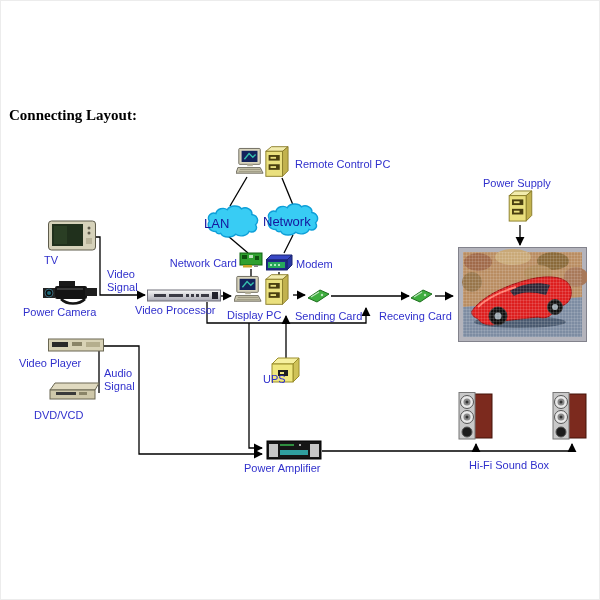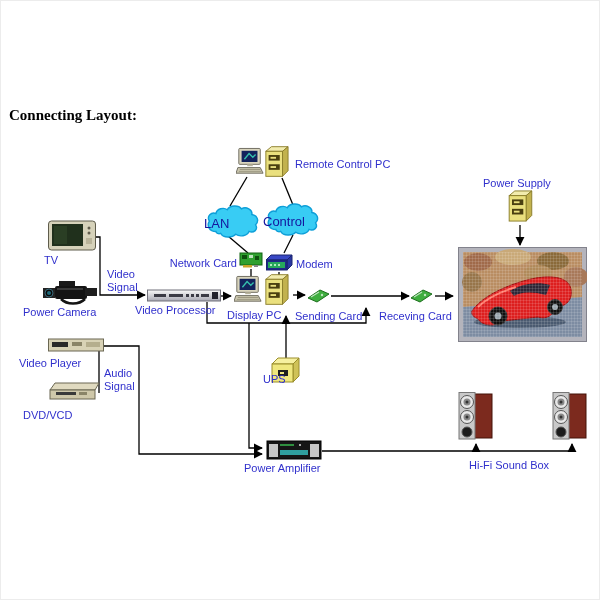--- a/index.html
+++ b/index.html
@@ -125,21 +125,21 @@
 
   <div class="icon" style="left:203px;top:204px">
     <svg width="56" height="34">
         <use href="#sym-cloud"></use>
       </svg></div>
   <div class="lbl cloud-lbl ctr" style="left:203px;top:215px;width:56px">LAN</div>
   <div class="icon" style="left:262px;top:202px">
     <svg width="58" height="34">
         <use href="#sym-cloud"></use>
       </svg></div>
-  <div class="lbl cloud-lbl ctr" style="left:262px;top:213px;width:58px">Control</div>
+  <div class="lbl cloud-lbl ctr" style="left:262px;top:213px;width:58px">Network</div>
 
   <div class="icon" style="left:238px;top:250px">
     <svg width="24" height="18">
         <use href="#sym-netcard"></use>
       </svg></div>
   <div class="lbl rt" style="left:156px;top:256px;width:80px">Network Card</div>
   <div class="icon" style="left:265px;top:252px">
     <svg width="27" height="19">
         <use href="#sym-modem"></use>
       </svg></div>
@@ -184,21 +184,21 @@
     </svg></div>
   <div class="lbl ctr" style="left:18px;top:356px;width:104px">Video Player</div>
 
   <div class="icon" style="left:48px;top:380px">
     <svg width="52" height="21" viewBox="0 0 52 21">
       <path d="M6,2 L50,2 L46,9 L1,9 Z" fill="#e0dac0" stroke="#6a6752"></path>
       <rect x="1" y="9" width="45" height="9" fill="#cfc8aa" stroke="#6a6752"></rect>
       <rect x="7" y="11" width="20" height="3" fill="#3a3a3a"></rect>
       <rect x="30" y="11" width="8" height="3" fill="#8a8468"></rect>
     </svg></div>
-  <div class="lbl ctr" style="left:22px;top:408px;width:76px">DVD/VCD</div>
+  <div class="lbl ctr" style="left:33px;top:408px;width:76px">DVD/VCD</div>
 
   <div class="lbl" style="left:106px;top:267px">Video
 Signal</div>
   <div class="lbl" style="left:103px;top:366px">Audio
 Signal</div>
 
   <div class="icon" style="left:146px;top:288px">
     <svg width="74" height="13" viewBox="0 0 74 13">
       <rect x="0.5" y="1" width="73" height="11" fill="url(#procGrad)" stroke="#70707a"></rect>
       <rect x="7" y="5" width="12" height="3" fill="#3a3a44"></rect>

